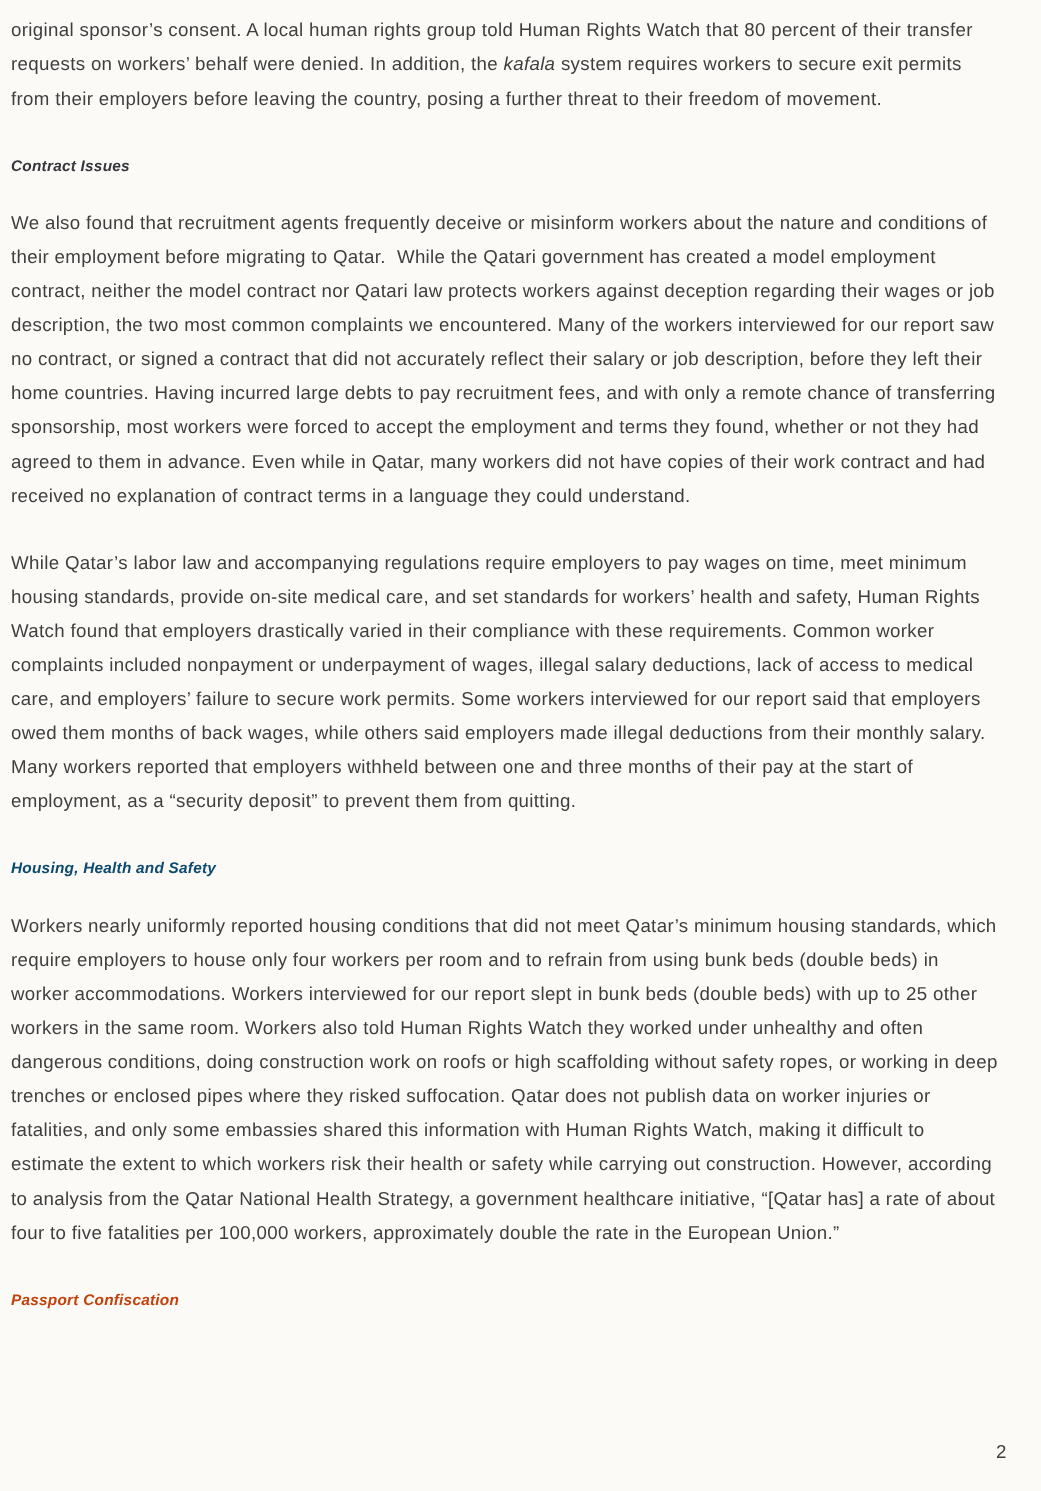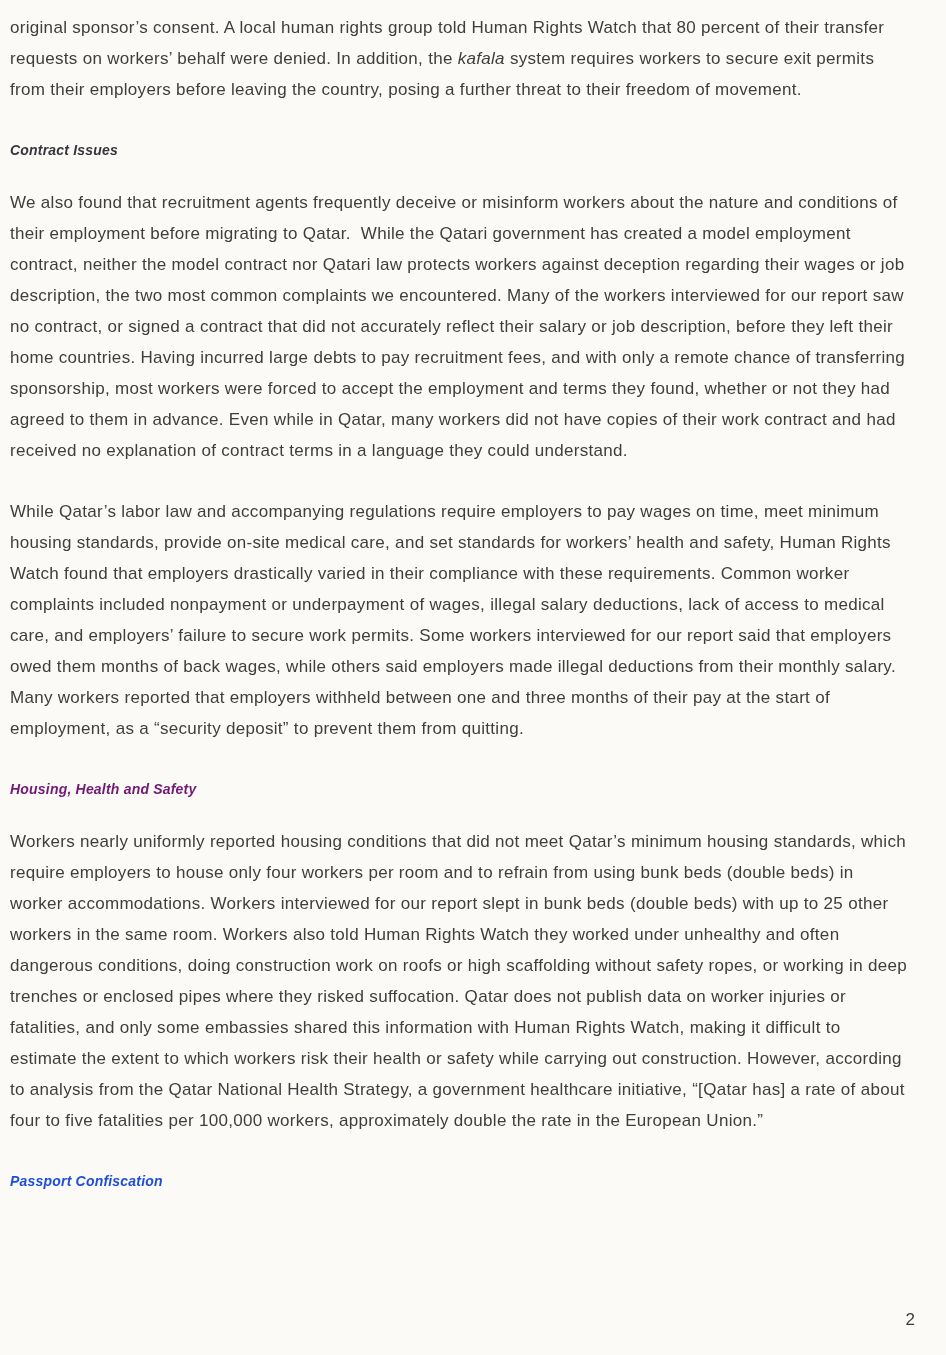--- a/index.html
+++ b/index.html
@@ -52,21 +52,21 @@
 <main class="page">
 
   <p class="body-text"><span>original sponsor’s consent. A local human rights group told Human Rights Watch that 80 percent of their transfer requests on workers’ behalf were denied. In addition, the </span><em>kafala</em><span> system requires workers to secure exit permits from their employers before leaving the country, posing a further threat to their freedom of movement.</span></p>
 
   <h2 class="section-heading" style="color: rgb(53, 54, 60);">Contract Issues</h2>
 
   <p class="body-text">We also found that recruitment agents frequently deceive or misinform workers about the nature and conditions of their employment before migrating to Qatar.  While the Qatari government has created a model employment contract, neither the model contract nor Qatari law protects workers against deception regarding their wages or job description, the two most common complaints we encountered. Many of the workers interviewed for our report saw no contract, or signed a contract that did not accurately reflect their salary or job description, before they left their home countries. Having incurred large debts to pay recruitment fees, and with only a remote chance of transferring sponsorship, most workers were forced to accept the employment and terms they found, whether or not they had agreed to them in advance. Even while in Qatar, many workers did not have copies of their work contract and had received no explanation of contract terms in a language they could understand.</p>
 
   <p class="body-text">While Qatar’s labor law and accompanying regulations require employers to pay wages on time, meet minimum housing standards, provide on-site medical care, and set standards for workers’ health and safety, Human Rights Watch found that employers drastically varied in their compliance with these requirements. Common worker complaints included nonpayment or underpayment of wages, illegal salary deductions, lack of access to medical care, and employers’ failure to secure work permits. Some workers interviewed for our report said that employers owed them months of back wages, while others said employers made illegal deductions from their monthly salary. Many workers reported that employers withheld between one and three months of their pay at the start of employment, as a “security deposit” to prevent them from quitting.</p>
 
-  <h2 class="section-heading" style="color: #701a75;">Housing, Health and Safety</h2>
+  <h2 class="section-heading" style="color: #0c4a6e;">Housing, Health and Safety</h2>
 
   <p class="body-text">Workers nearly uniformly reported housing conditions that did not meet Qatar’s minimum housing standards, which require employers to house only four workers per room and to refrain from using bunk beds (double beds) in worker accommodations. Workers interviewed for our report slept in bunk beds (double beds) with up to 25 other workers in the same room. Workers also told Human Rights Watch they worked under unhealthy and often dangerous conditions, doing construction work on roofs or high scaffolding without safety ropes, or working in deep trenches or enclosed pipes where they risked suffocation. Qatar does not publish data on worker injuries or fatalities, and only some embassies shared this information with Human Rights Watch, making it difficult to estimate the extent to which workers risk their health or safety while carrying out construction. However, according to analysis from the Qatar National Health Strategy, a government healthcare initiative, “[Qatar has] a rate of about four to five fatalities per 100,000 workers, approximately double the rate in the European Union.”</p>
 
-  <h2 class="section-heading" style="color: #1d4ed8;">Passport Confiscation</h2>
+  <h2 class="section-heading" style="color: #c2410c;">Passport Confiscation</h2>
 
   <div class="page-number">2</div>
 
 </main>
 
 </body></html>

